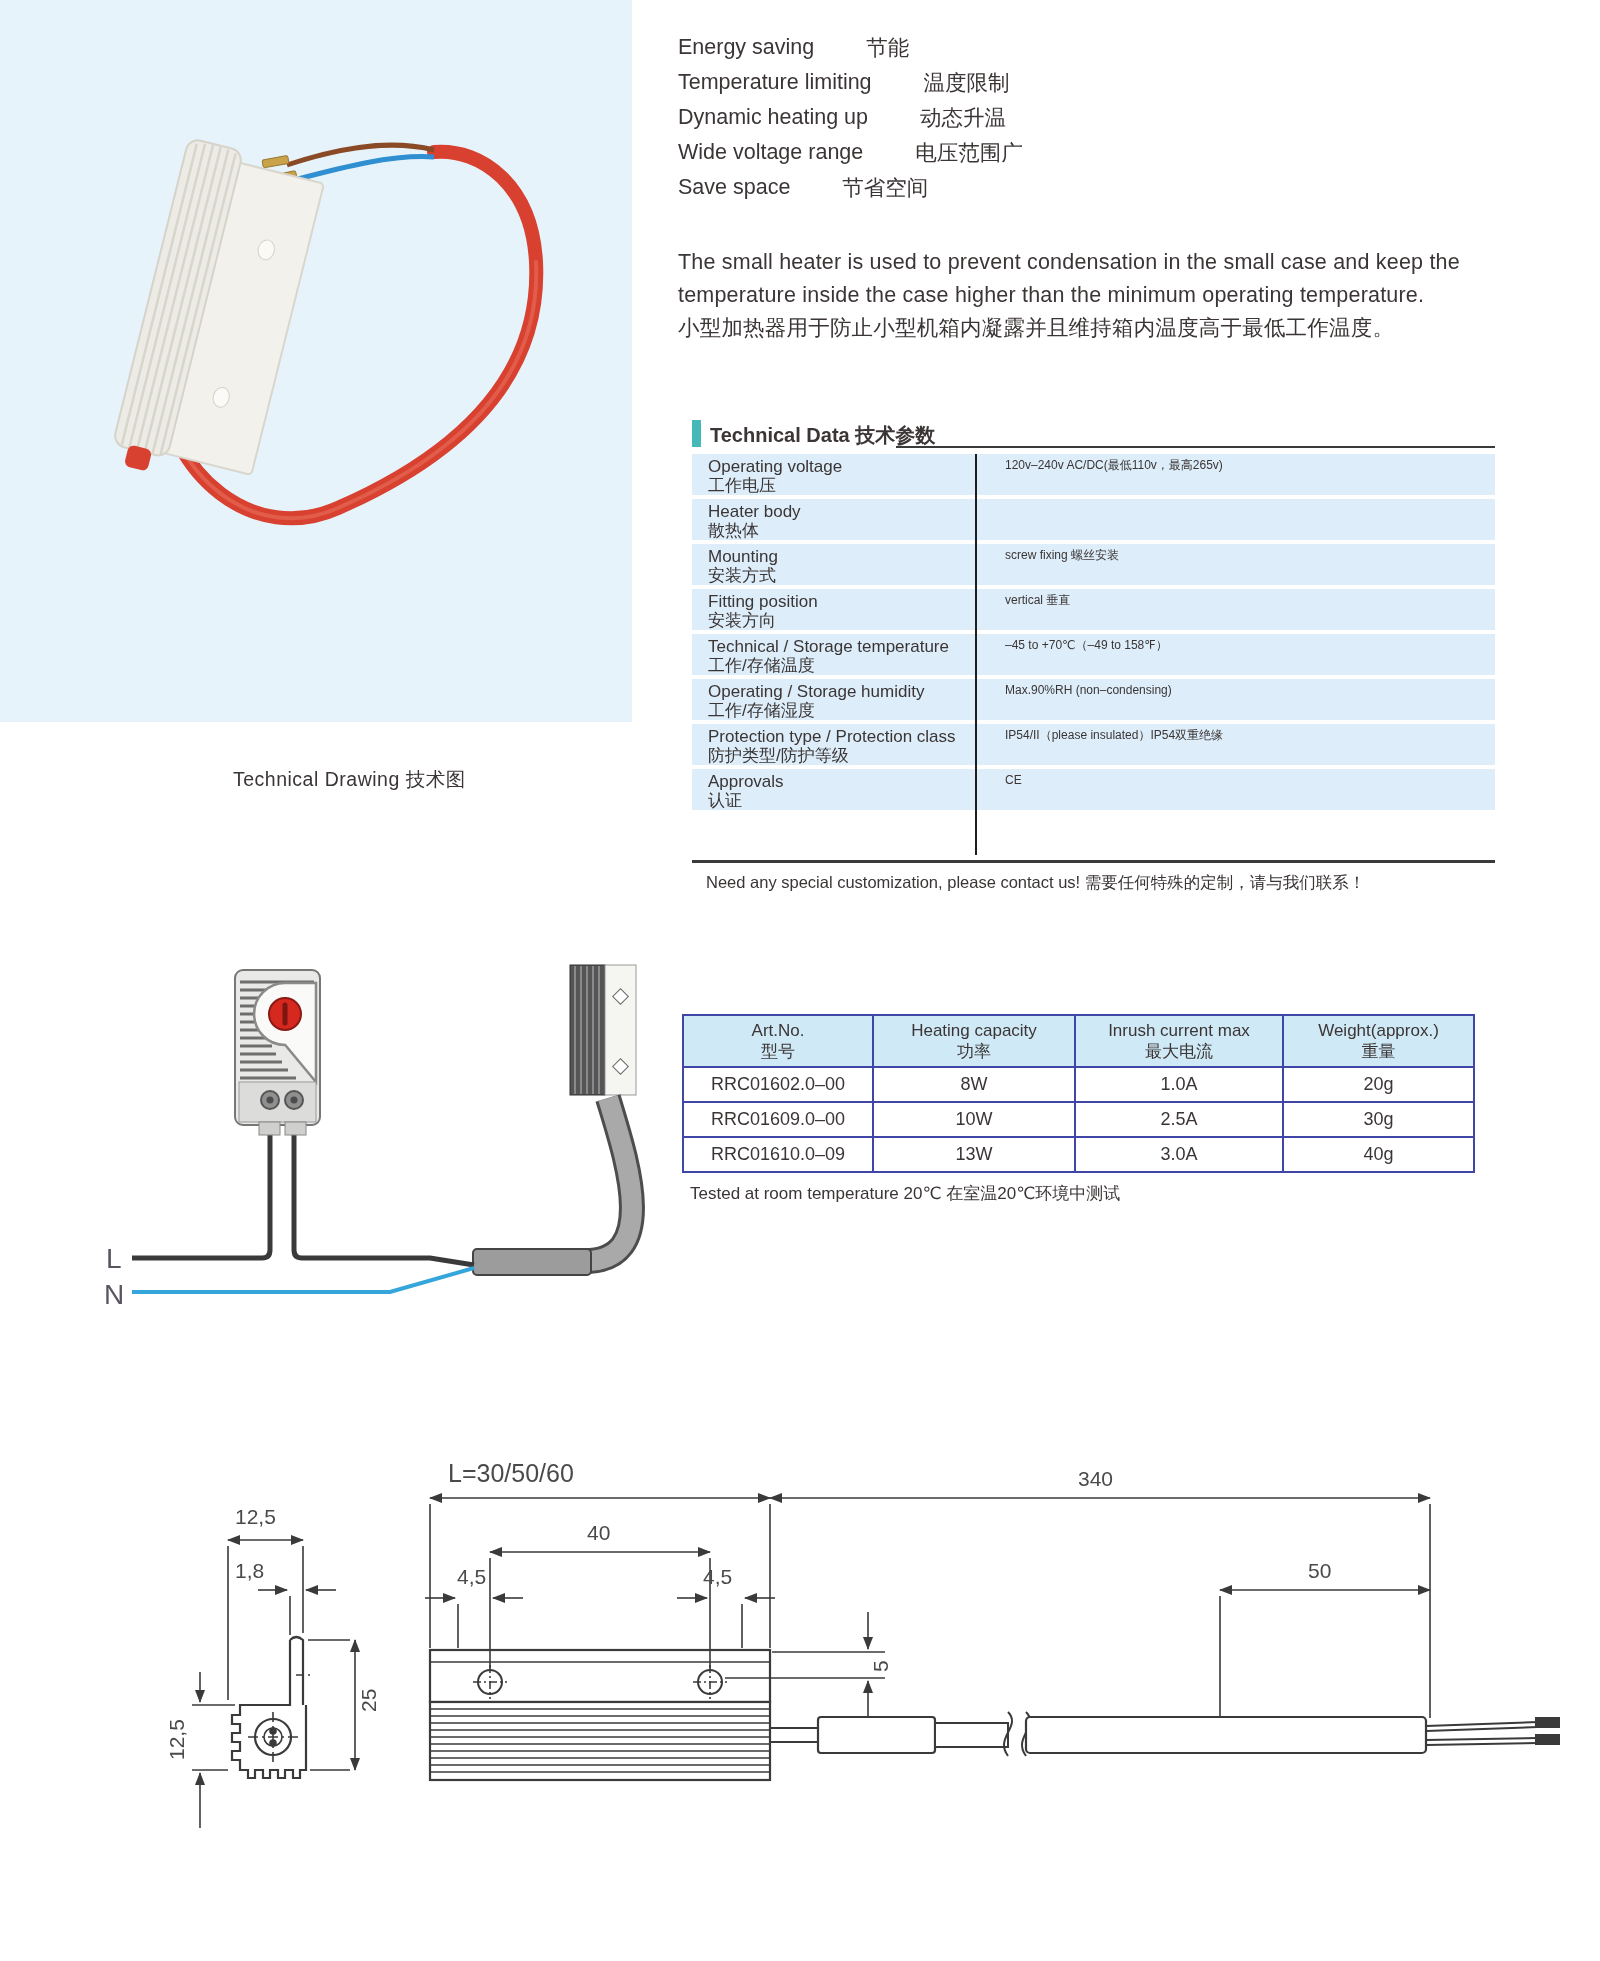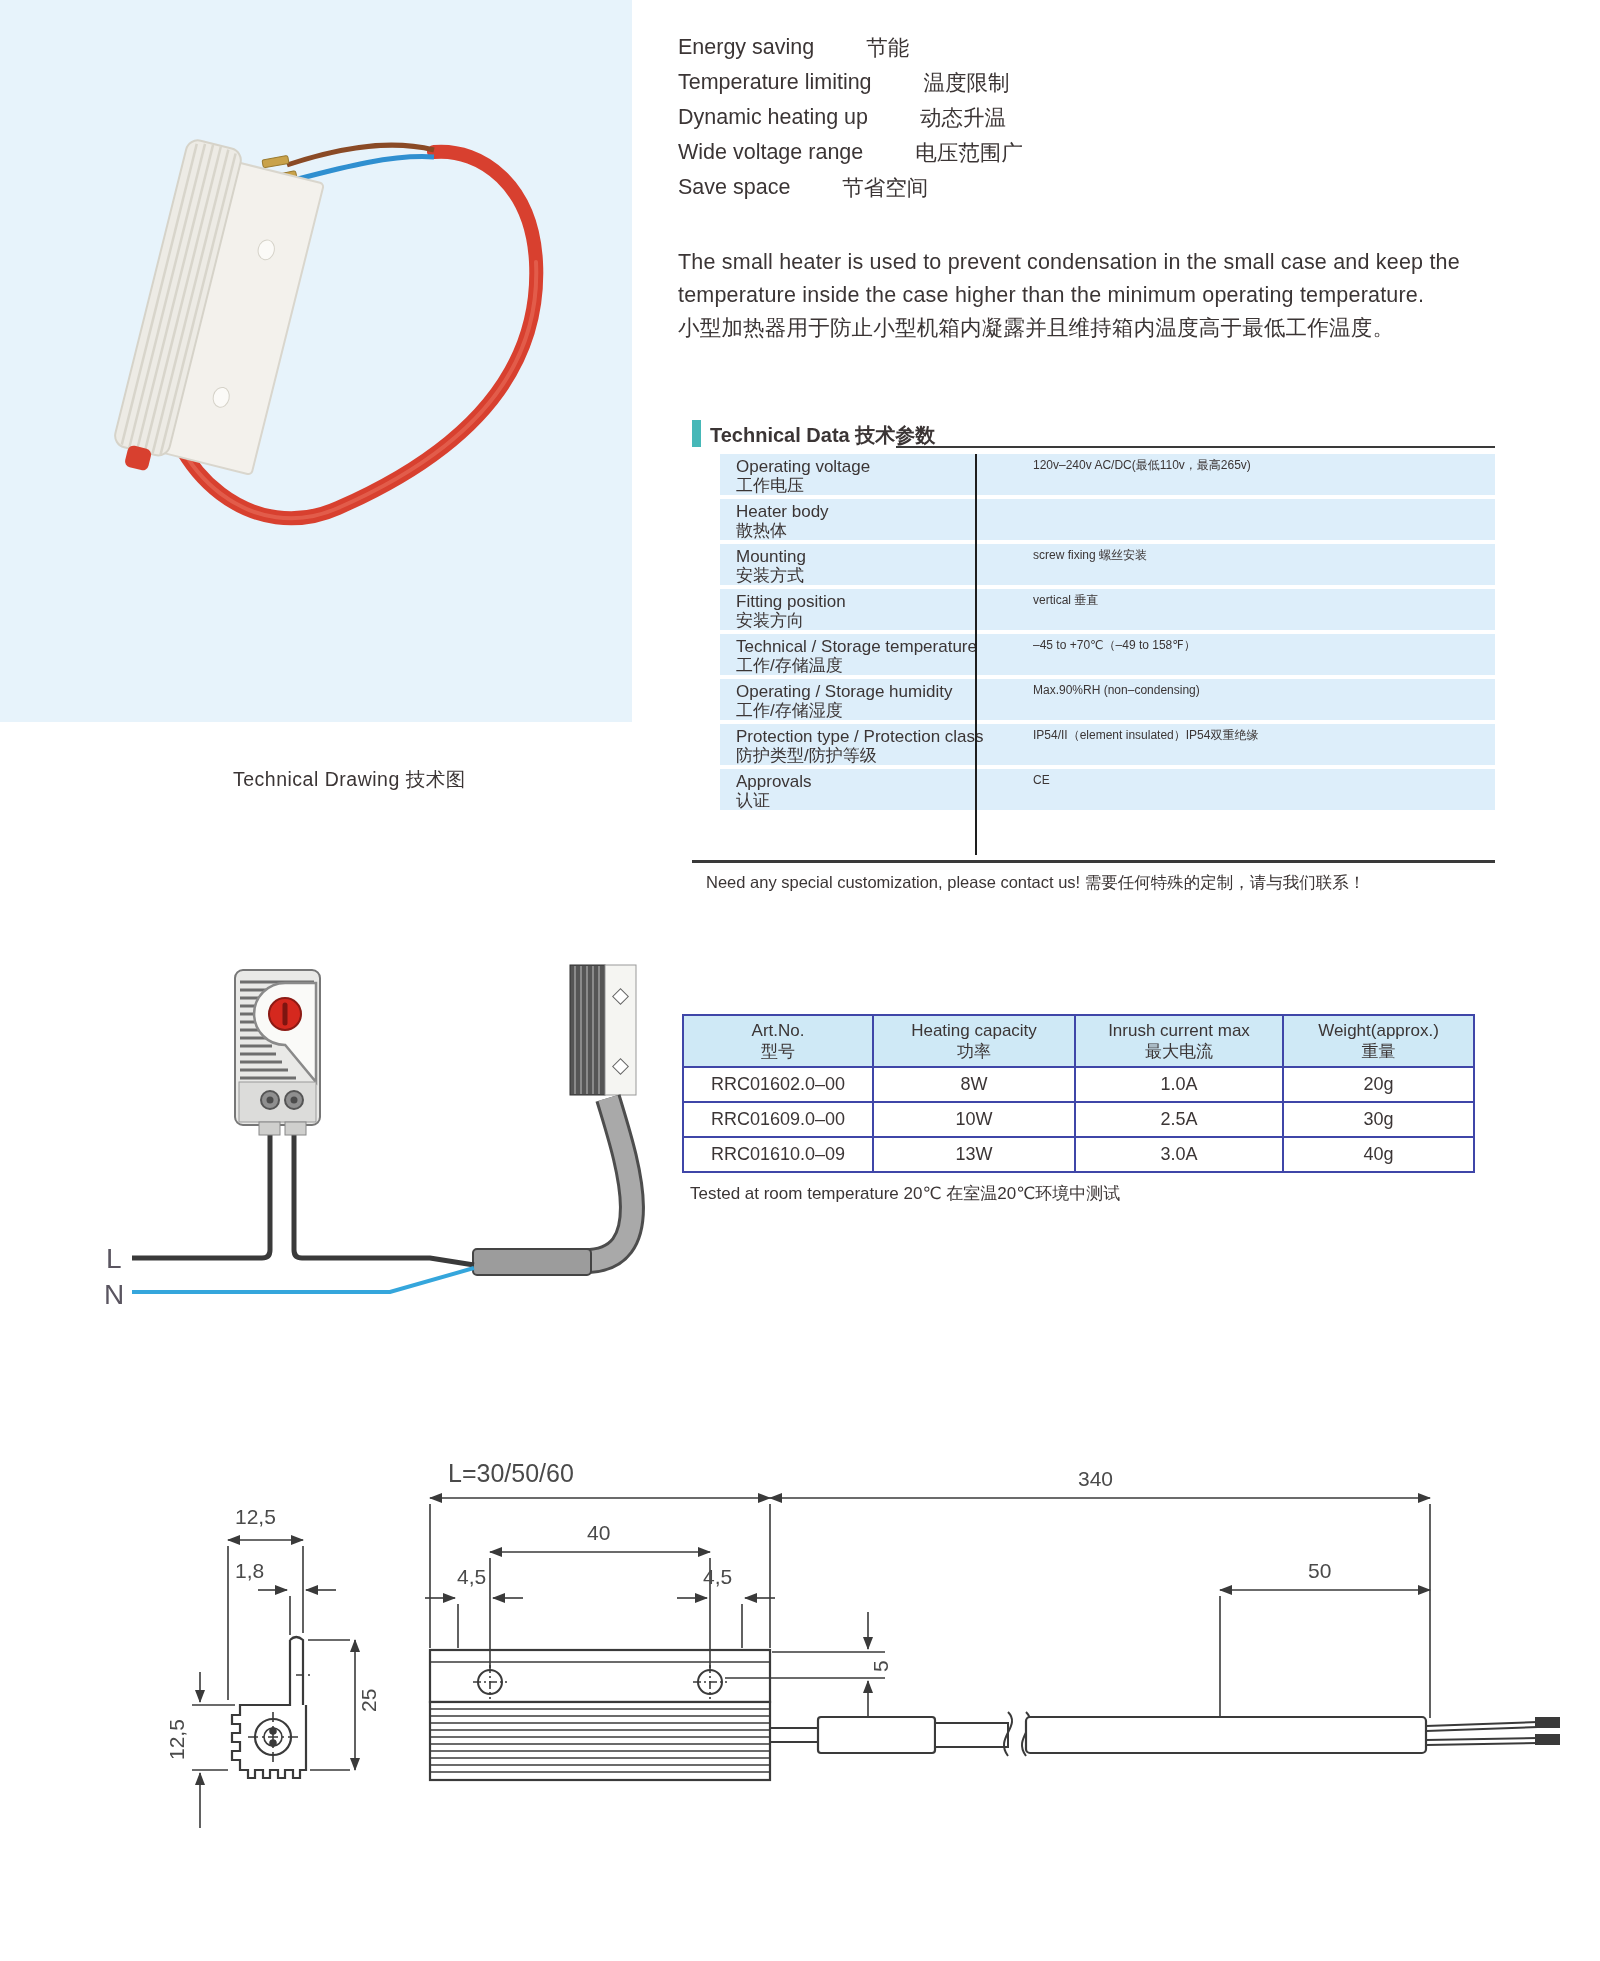--- a/index.html
+++ b/index.html
@@ -13,21 +13,21 @@
   .feat-row { display:flex; align-items:center; height:35px; font-size:21.5px; gap:52px; }
 
   
   .description { left:678px; top:246px; font-size:21.5px; line-height:33px; letter-spacing:0.2px; }
 
   
   .td-accent { left:692px; top:420px; width:9px; height:27px; background:#46b8b8; }
   .td-title { left:710px; top:422px; font-size:20px; font-weight:bold; }
   .td-headrule { left:896px; top:446px; width:599px; height:2px; background:#3a3a3a; }
   .td-rows { left:692px; top:454px; width:803px; }
-  .td-row { display:flex; background:#ddeefa; height:41px; margin-bottom:4px;margin-left:28px; }
+  .td-row { display:flex; background:#ddeefa; height:41px; margin-bottom:4px; }
   .td-label { width:283px; padding:2px 8px 0 16px; font-size:17px; line-height:19px; display:flex; flex-direction:column; justify-content:center; }
   .td-value { flex:1; padding:2px 8px 0 30px; font-size:12px; line-height:19px; display:flex; flex-direction:column; justify-content:flex-start; }
   .td-divider { left:975px; top:454px; width:2px; height:401px; background:#1e1e1e; }
   .td-botrule { left:692px; top:860px; width:803px; height:3px; background:#3a3a3a; }
   .td-note { left:706px; top:872px; font-size:16.5px; }
 
   
   .drawing-label { left:233px; top:766px; font-size:19.5px; letter-spacing:0.5px; }
 
   
@@ -157,21 +157,21 @@
       <div class="td-value">
           <div>Max.90%RH (non–condensing)</div>
         </div>
     </div>
     <div class="td-row">
       <div class="td-label">
           <div>Protection type / Protection class</div>
           <div>防护类型/防护等级</div>
         </div>
       <div class="td-value">
-          <div>IP54/II（element insulated）IP54双重绝缘</div>
+          <div>IP54/II（please insulated）IP54双重绝缘</div>
         </div>
     </div>
     <div class="td-row">
       <div class="td-label">
           <div>Approvals</div>
           <div>认证</div>
         </div>
       <div class="td-value">
           <div>CE</div>
         </div>

